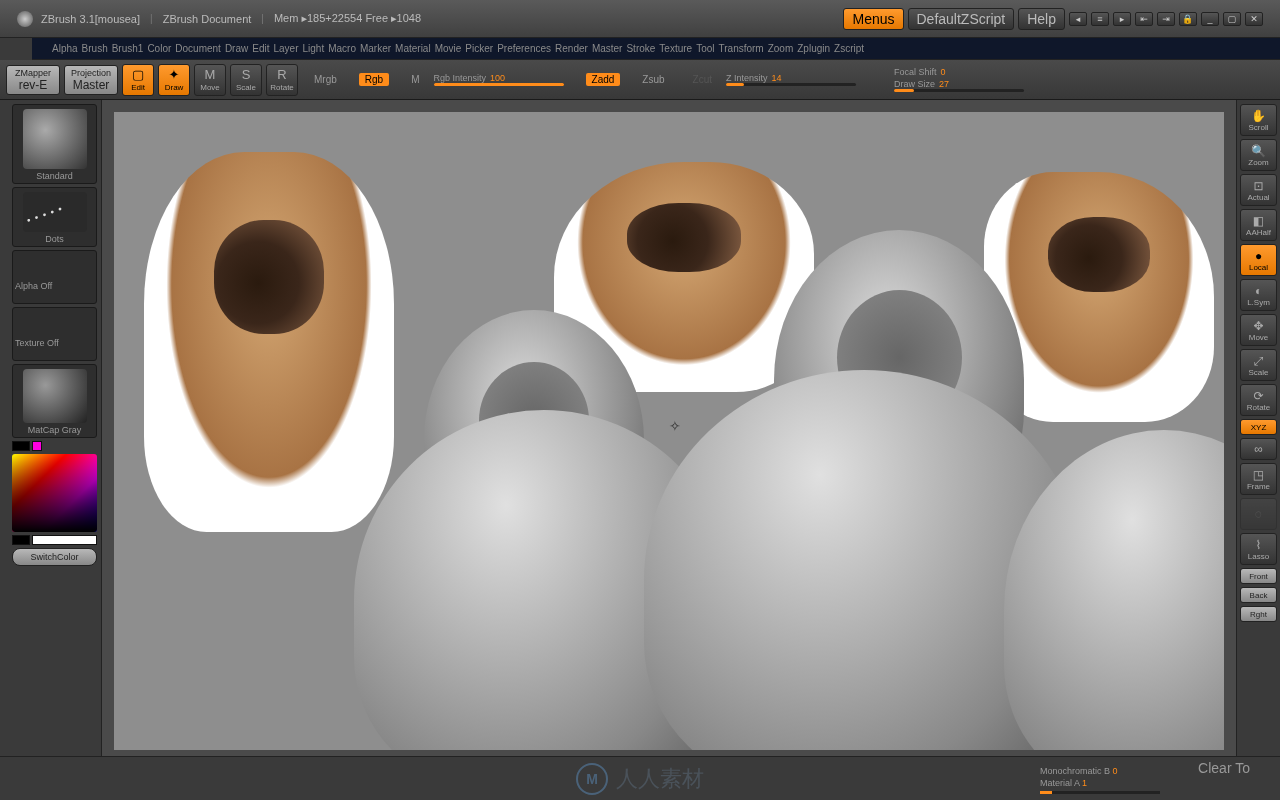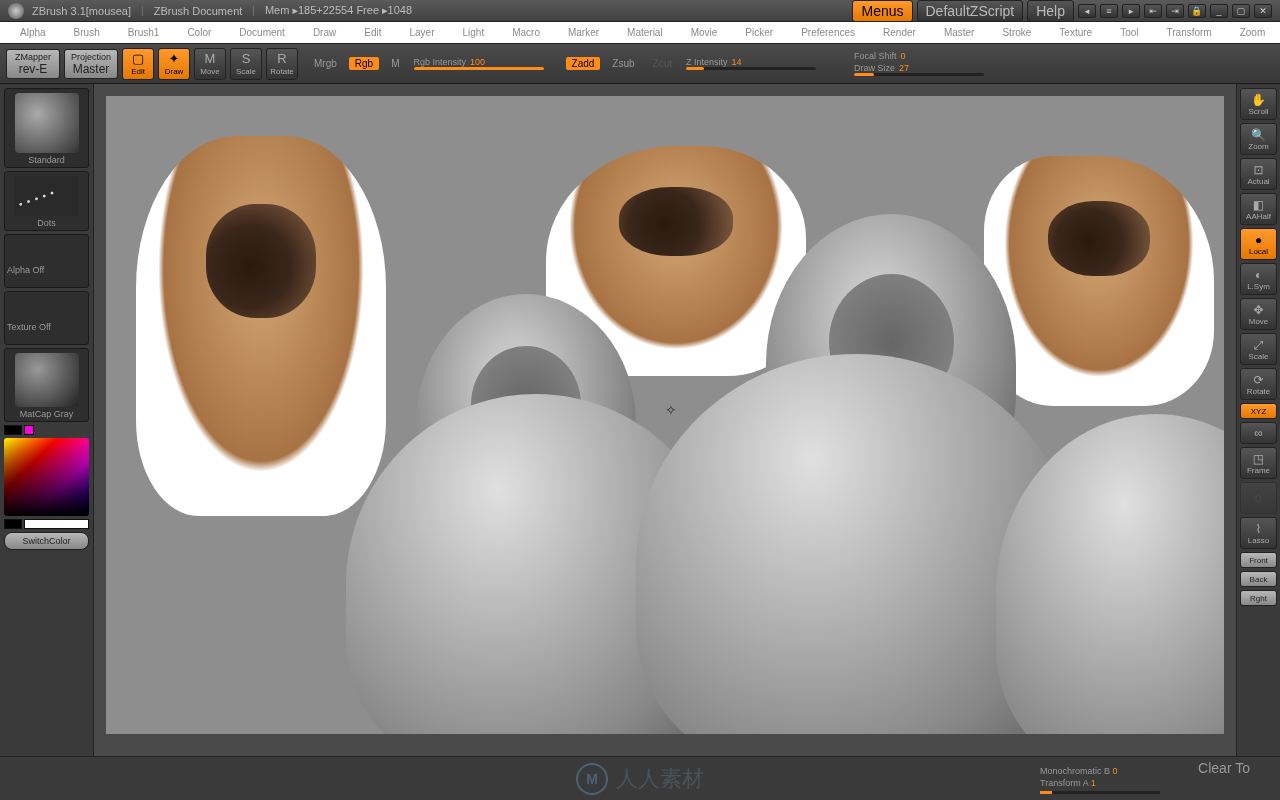--- a/index.html
+++ b/index.html
@@ -1,42 +1,42 @@
 <!DOCTYPE html>
 <html><head>
 <meta charset="utf-8">
 <style>
 * { margin:0; padding:0; box-sizing:border-box; font-family:Tahoma,Arial,sans-serif; }
 body { background:#3a3a3a; color:#999; font-size:10px; overflow:hidden; width:1280px; height:800px; position:relative; }
-.titlebar { height:22px; background:linear-gradient(#5a5a5a,#404040); display:flex; align-items:center; padding:0 8px; border-bottom:1px solid #222; }
+.titlebar { height:38px; background:linear-gradient(#5a5a5a,#404040); display:flex; align-items:center; padding:0 17px; border-bottom:1px solid #222; }
 .titlebar .logo-icon { width:16px; height:16px; background:radial-gradient(circle,#ccc,#555); border-radius:50%; margin-right:8px; }
 .titlebar .title-txt { color:#bbb; font-size:11px; }
 .titlebar .sep { margin:0 10px; color:#777; }
 .titlebar .right-set { margin-left:auto; display:flex; gap:4px; align-items:center; }
 .tb-btn { background:linear-gradient(#555,#333); border:1px solid #222; border-radius:3px; padding:2px 8px; color:#bbb; font-size:14px; cursor:pointer; }
 .tb-btn.orange { background:linear-gradient(#ff9a2e,#e67800); color:#000; }
 .tb-icon { width:18px; height:14px; background:linear-gradient(#555,#333); border:1px solid #222; border-radius:2px; display:flex; align-items:center; justify-content:center; color:#ccc; font-size:9px; cursor:pointer; }
-.menubar { height:22px; background:#ffffff; display:flex; align-items:center; gap:28px; padding:0 20px; border-bottom:1px solid #222; }
+.menubar { height:22px; background:#0f172a; display:flex; align-items:center; gap:4px; padding:0 20px; border-bottom:1px solid #222;margin-left:32px; }
 .menubar span { color:#8a8a8a; font-size:10px; cursor:pointer; }
 .toolbar { height:40px; background:linear-gradient(#4a4a4a,#383838); display:flex; align-items:center; padding:4px 6px; gap:4px; border-bottom:1px solid #1a1a1a; }
 .tool-ch { background:linear-gradient(#b8b8b8,#888); border:1px solid #222; border-radius:3px; padding:2px 6px; text-align:center; font-size:9px; color:#222; cursor:pointer; min-width:54px; }
 .tool-ch .t2 { font-size:12px; }
 .sq-btn { width:32px; height:32px; background:linear-gradient(#555,#333); border:1px solid #222; border-radius:3px; display:flex; flex-direction:column; align-items:center; justify-content:center; font-size:8px; color:#aaa; cursor:pointer; }
 .sq-btn.on { background:linear-gradient(#ff9a2e,#e67800); color:#000; }
 .sq-btn .ic { font-size:13px; margin-bottom:1px; }
-.mode-seg { display:flex; align-items:center; gap:6px; margin-left:6px; }
+.mode-seg { display:flex; align-items:center; gap:16px; margin-left:6px; }
 .mode-lbl { font-size:10px; color:#999; padding:1px 6px; cursor:pointer; }
 .mode-lbl.on { background:#ff8c1a; color:#000; border-radius:2px; }
 .slider-blk { display:flex; flex-direction:column; font-size:9px; color:#999; margin-left:4px; }
 .slider-blk .row { display:flex; align-items:center; gap:4px; }
 .slider-blk .val { color:#ff8c1a; }
 .slider-blk .bar { width:130px; height:3px; background:#222; position:relative; border-radius:2px; }
 .slider-blk .bar .fill { height:3px; background:#ff8c1a; border-radius:2px; }
 .main { display:flex; height:calc(100% - 128px); }
-.left-pal { width:94px; background:#3a3a3a; padding:4px; display:flex; flex-direction:column; gap:3px; border-right:1px solid #222; }
+.left-pal { width:94px; background:#3a3a3a; padding:4px; display:flex; flex-direction:column; gap:3px; border-right:1px solid #222;margin-left:8px; }
 .pal-slot { background:#2e2e2e; border:1px solid #1a1a1a; border-radius:3px; text-align:center; padding:2px; }
 .pal-slot .thumb { width:64px; height:54px; margin:2px auto; background:radial-gradient(circle at 35% 35%,#aaa,#333); border-radius:4px; }
 .pal-slot .lbl { font-size:9px; color:#999; }
 .pal-slot.tall .thumb { height:60px; }
 .pal-slot.txt-only { height:54px; display:flex; align-items:flex-end; justify-content:flex-start; padding-bottom:12px; }
 .colorpicker { height:78px; background:linear-gradient(135deg,#fffb00,#ff0000,#ff00ff,#0000ff); border-radius:3px; position:relative; }
 .colorpicker::after { content:""; position:absolute; inset:0; background:linear-gradient(to bottom,transparent,#000); border-radius:3px; }
 .switchc { background:linear-gradient(#b8b8b8,#888); border:1px solid #222; border-radius:8px; text-align:center; padding:3px; font-size:9px; color:#222; cursor:pointer; }
 .canvas-wrap { flex:1; background:#4a4a4a; position:relative; overflow:hidden; padding:12px; }
 .canvas { background:#8e8e8e; width:100%; height:calc(100% - 10px); position:relative; display:flex; align-items:flex-end; justify-content:center; overflow:hidden; }
@@ -298,19 +298,19 @@
   </div>
 </div>
 
 <div class="footer">
   <div class="wm">
     <div class="wm-logo">M</div>
     <span>人人素材</span>
   </div>
   <div class="params">
     <div class="row"><span>Monochromatic B</span> <span class="v">0</span></div>
-    <div class="row"><span>Transform A</span> <span class="v">1</span></div>
+    <div class="row"><span>Material A</span> <span class="v">1</span></div>
     <div class="bar" style="width:120px;height:3px;background:#222;margin-top:1px">
         <div style="width:10%;height:3px;background:#ff8c1a"></div>
       </div>
   </div>
   <div class="clearto">Clear To</div>
 </div>
 
 </body></html>

